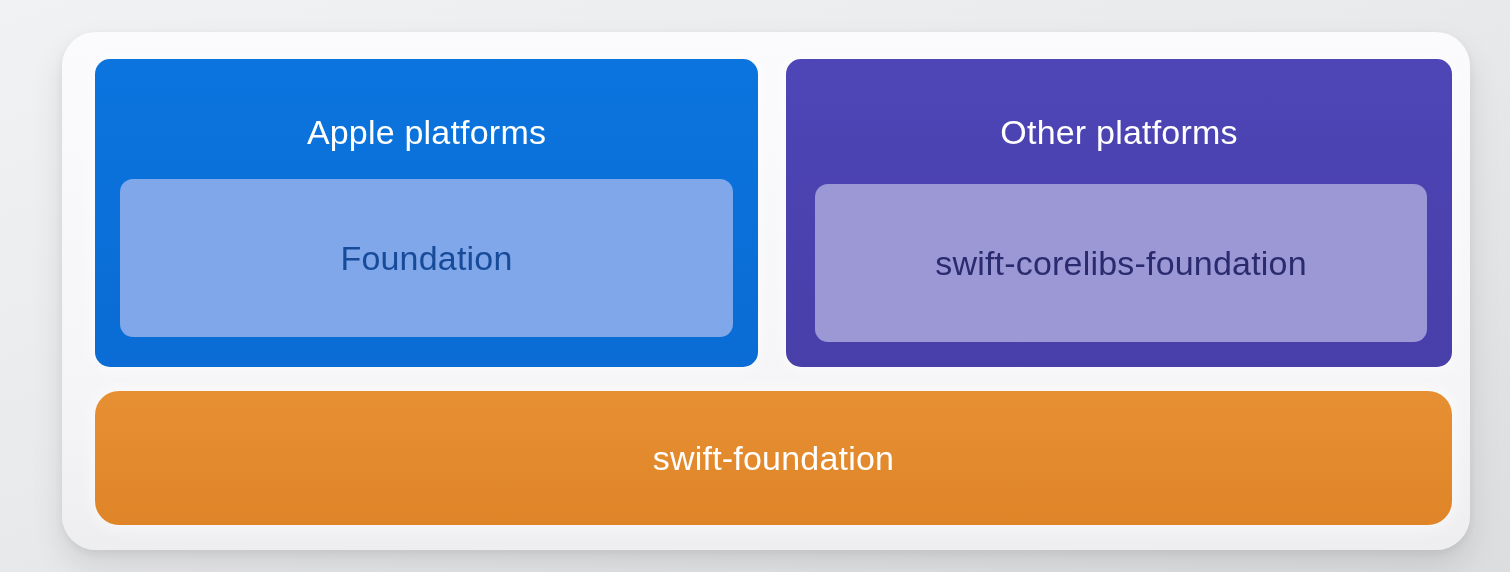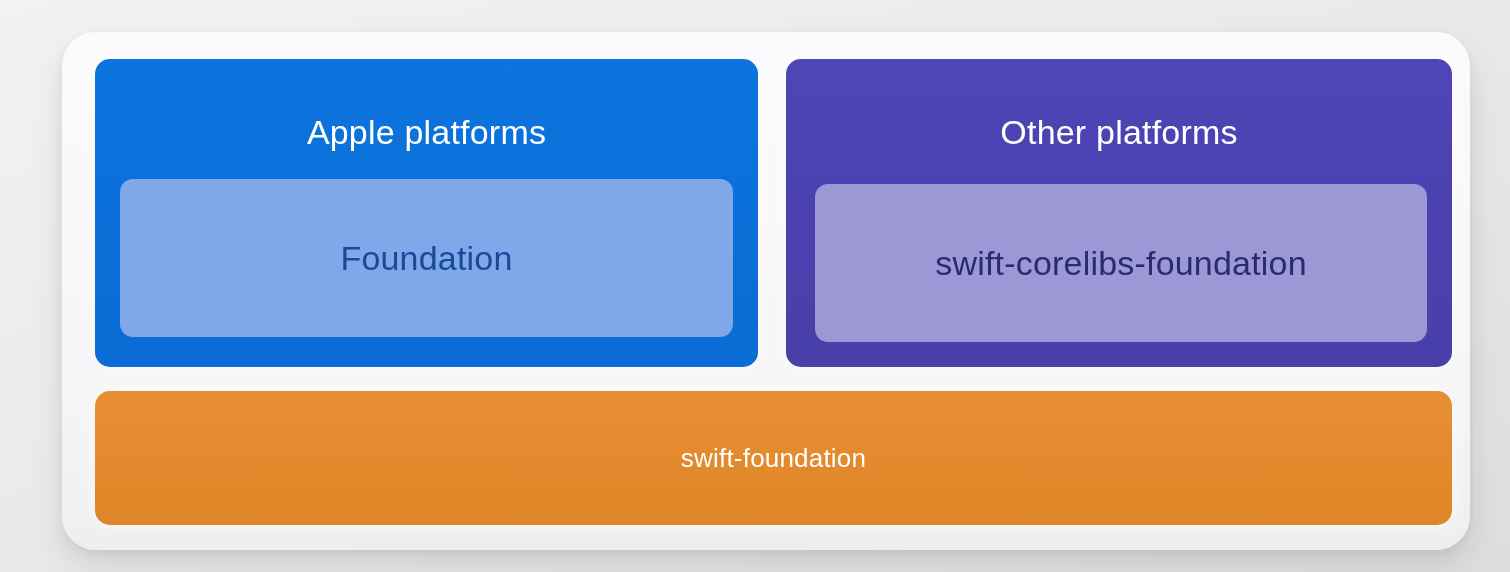--- a/index.html
+++ b/index.html
@@ -63,25 +63,25 @@
   .module-box.corelibs {
     left: 29px; top: 125px;
     width: 612px; height: 158px;
     background: #9c98d6;
     color: #2a2a6e;
   }
   .base-box {
     position: absolute;
     left: 33px; top: 359px;
     width: 1357px; height: 134px;
-    border-radius: 15px;
+    border-radius: 24px;
     background: linear-gradient(180deg, #e78f33 0%, #df8528 100%);
     display: flex; align-items: center; justify-content: center;
     color: #ffffff;
-    font-size: 26px;
+    font-size: 34px;
     font-weight: 500;
     letter-spacing: 0.2px;
     box-shadow: 0 0 18px rgba(255,255,255,0.85);
   }
 </style>
 </head>
 <body>
 
 <div class="panel">
 

